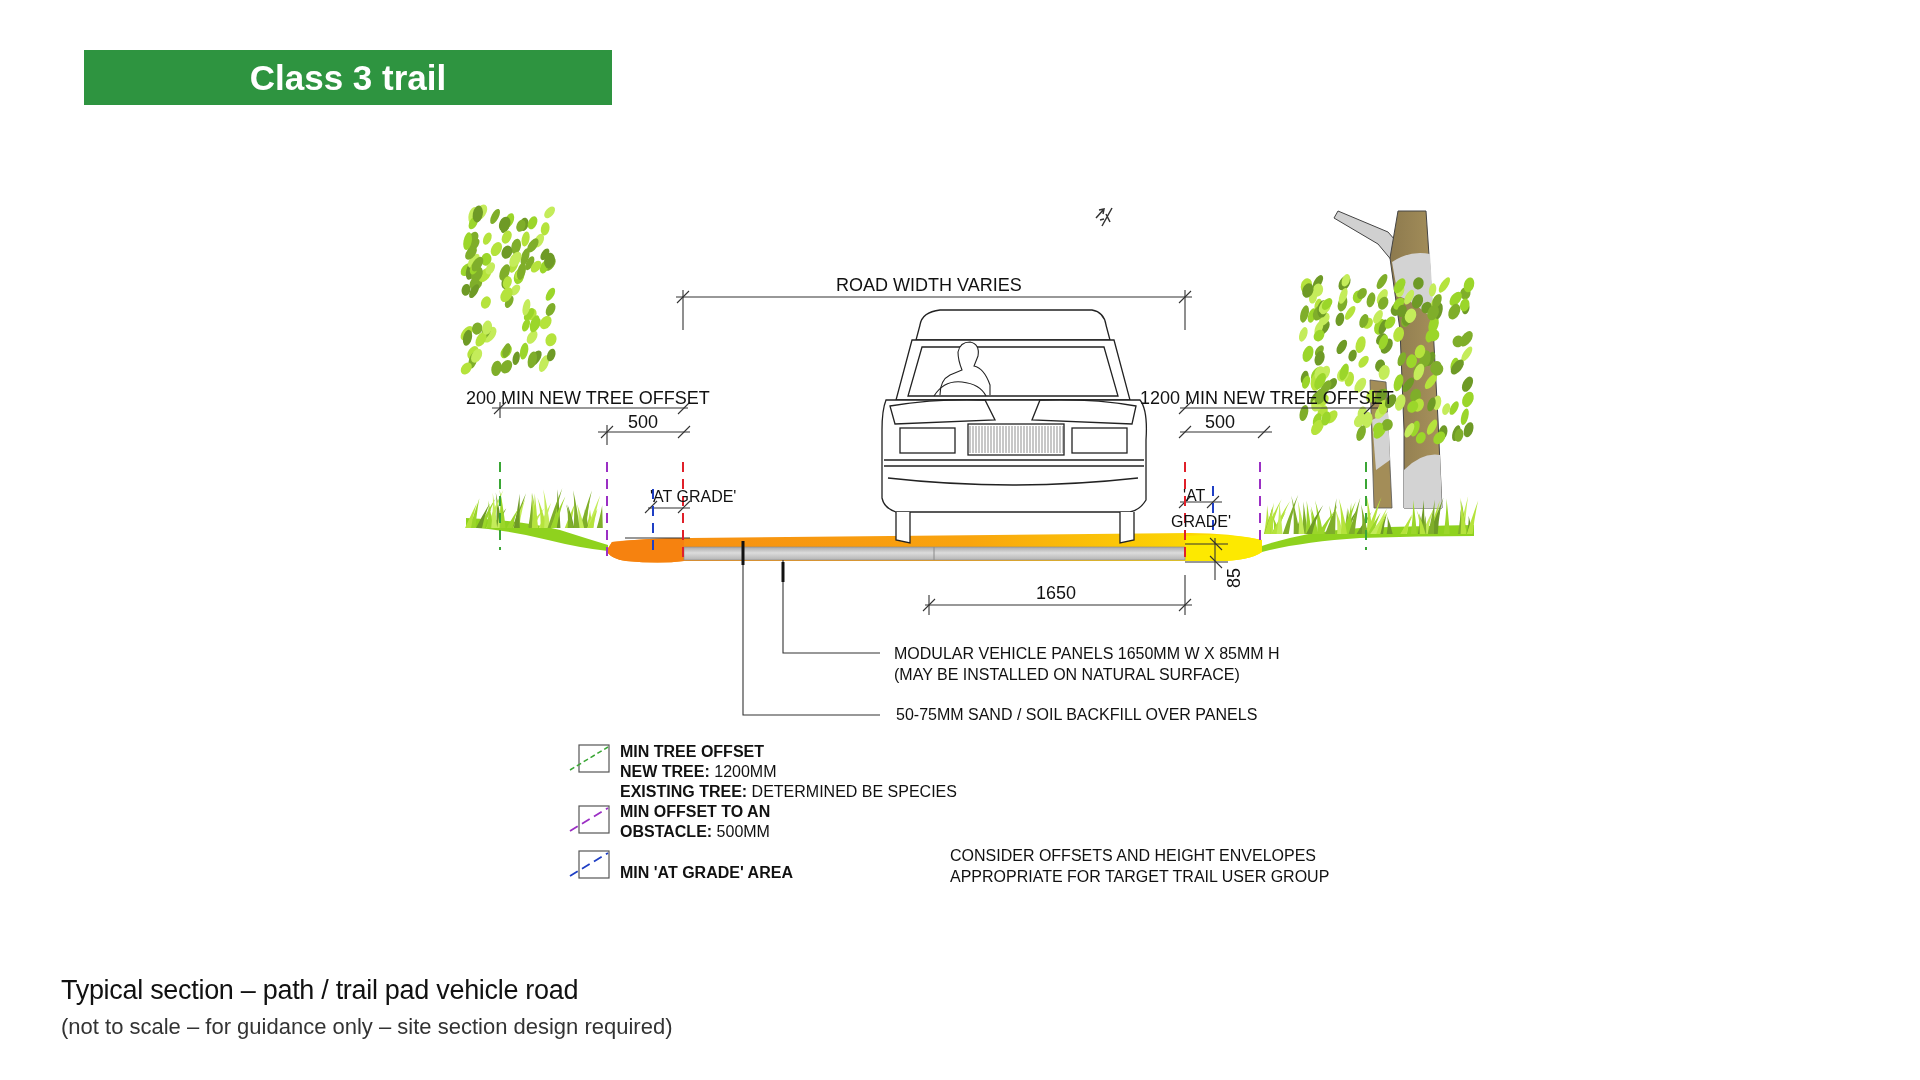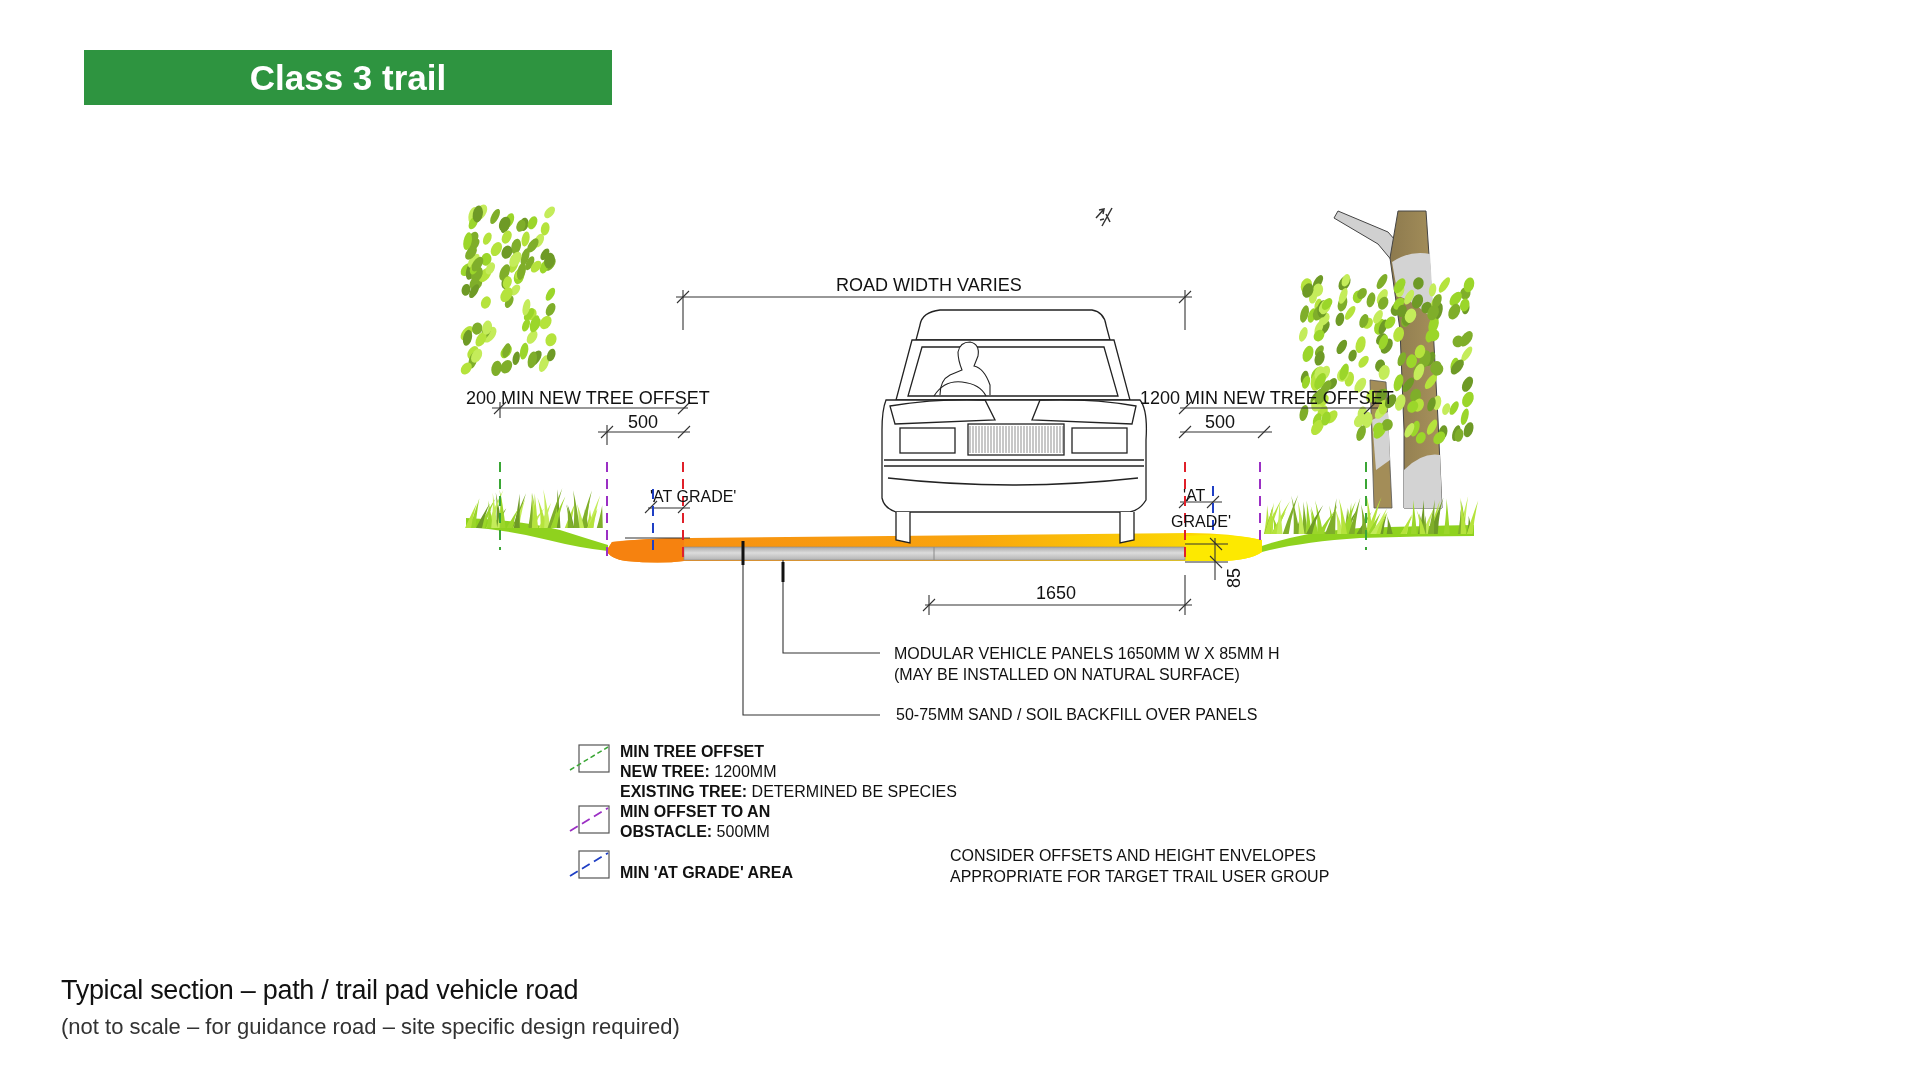--- a/index.html
+++ b/index.html
@@ -569,13 +569,13 @@
     </g>
     <g>
       <rect x="579" y="851" width="30" height="27" fill="none" stroke="#555" stroke-width="1.2"></rect>
       <line x1="570" y1="876" x2="608" y2="853" stroke="#1f3fc4" stroke-width="1.8" stroke-dasharray="9 5"></line>
       <text class="cad" x="620" y="878" font-size="16" font-weight="bold">MIN 'AT GRADE' AREA</text>
     </g>
   </g>
 </svg>
 
 <div class="caption-title">Typical section – path / trail pad vehicle road</div>
-<div class="caption-sub">(not to scale – for guidance road – site specific design required)</div>
+<div class="caption-sub">(not to scale – for guidance only – site section design required)</div>
 
 </body></html>

